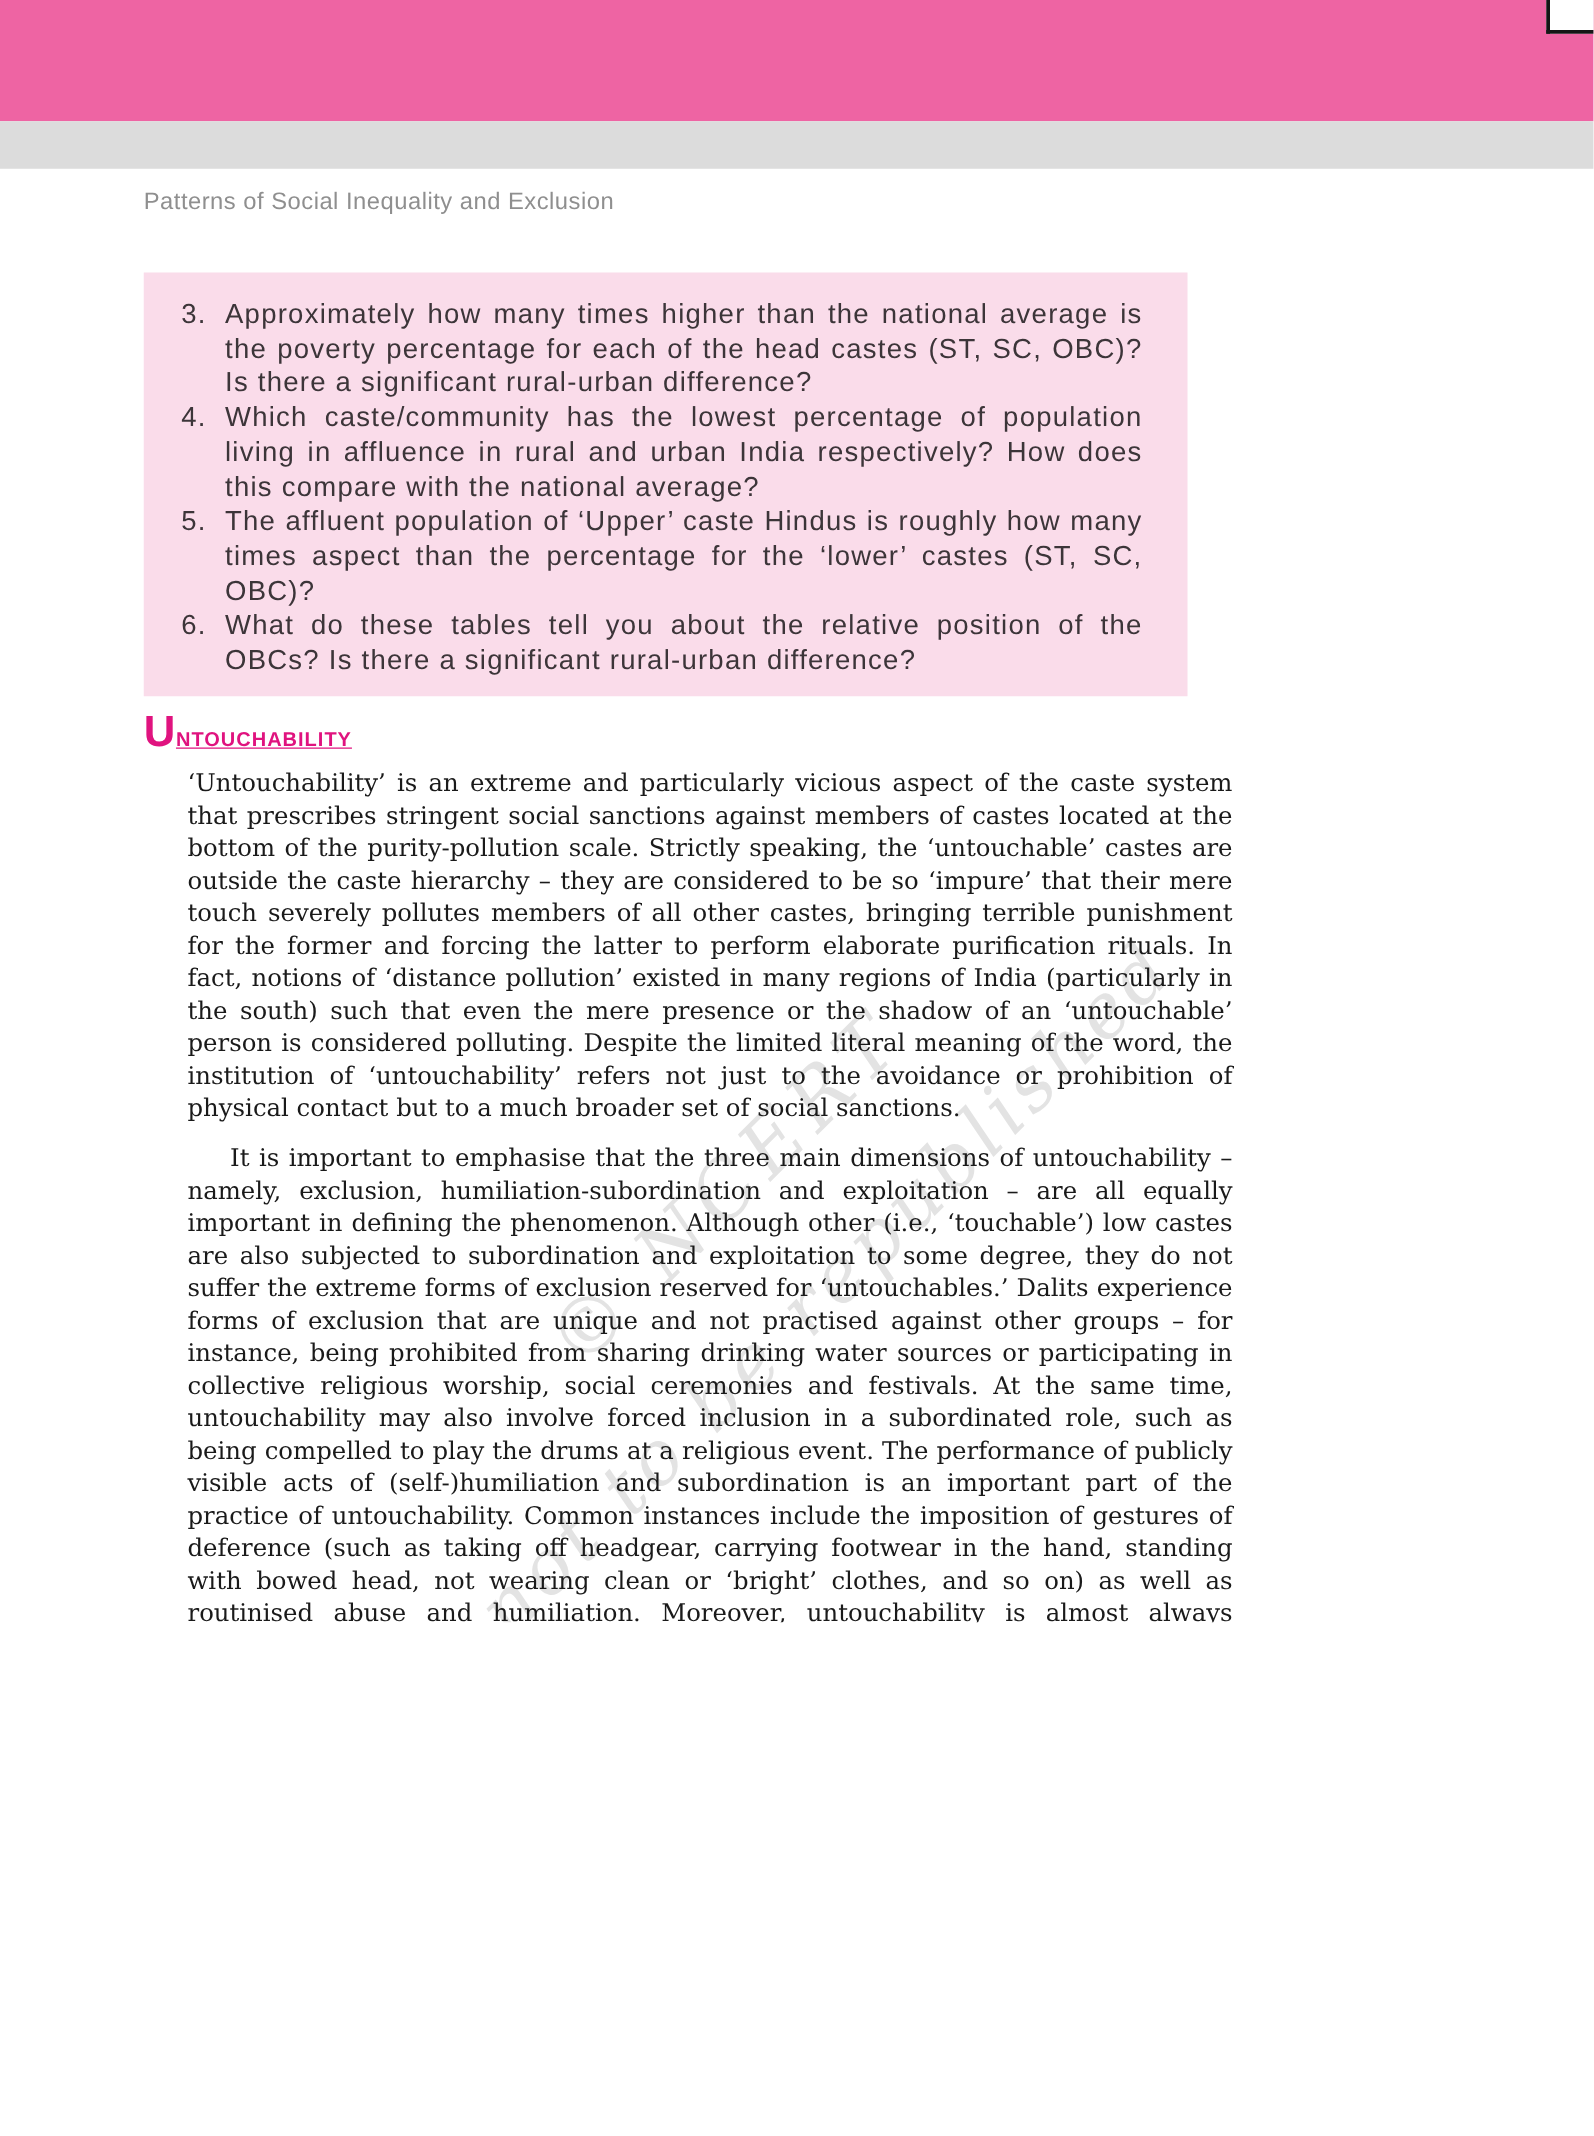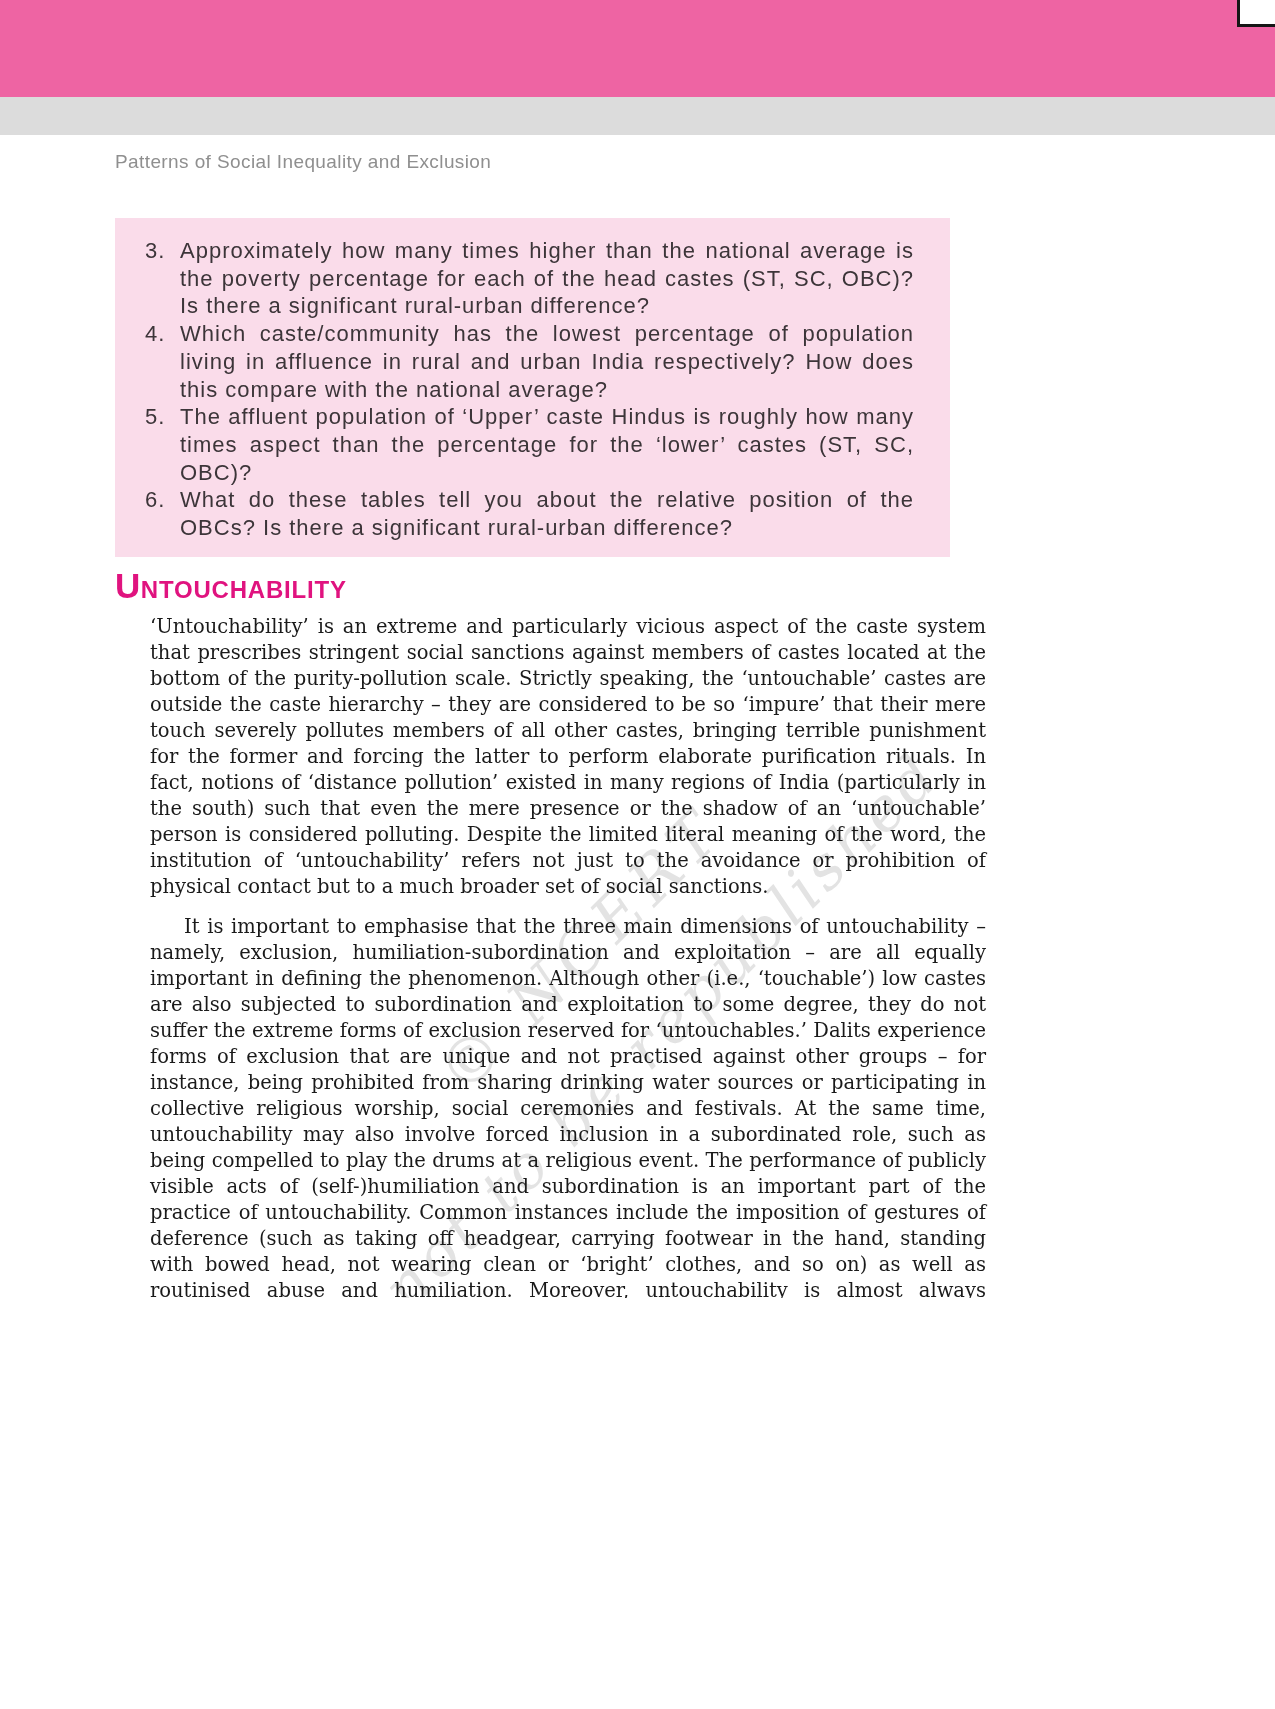--- a/index.html
+++ b/index.html
@@ -40,21 +40,21 @@
   .q-item {
     display:flex; font-size:22px; line-height:27.7px; color:#3c3539;
     letter-spacing:1px;
   }
   .q-num { width:35px; flex:none; }
   .q-text { flex:1; text-align:justify; }
 
   
   .section-heading { position:absolute; top:566px; left:115px; color:#e0137f; font-weight:bold; white-space:nowrap; }
   .heading-initial { font-size:35px; letter-spacing:0.5px; }
-  .heading-rest { font-size:24px; letter-spacing:0.8px; }
+  .heading-rest { font-size:16px; letter-spacing:0.8px;text-decoration:underline; }
 
   
   .body-content {
     position:absolute; top:614px; left:115px; width:836px;
     font-family:"DejaVu Serif", serif; font-size:19.5px; line-height:26px;
     color:#1a1a1a; text-align:justify;margin-left:35px;
   }
   .para-1 { margin-bottom:14px; }
   .para-2 { text-indent:34px; }
   .italic-word { }

